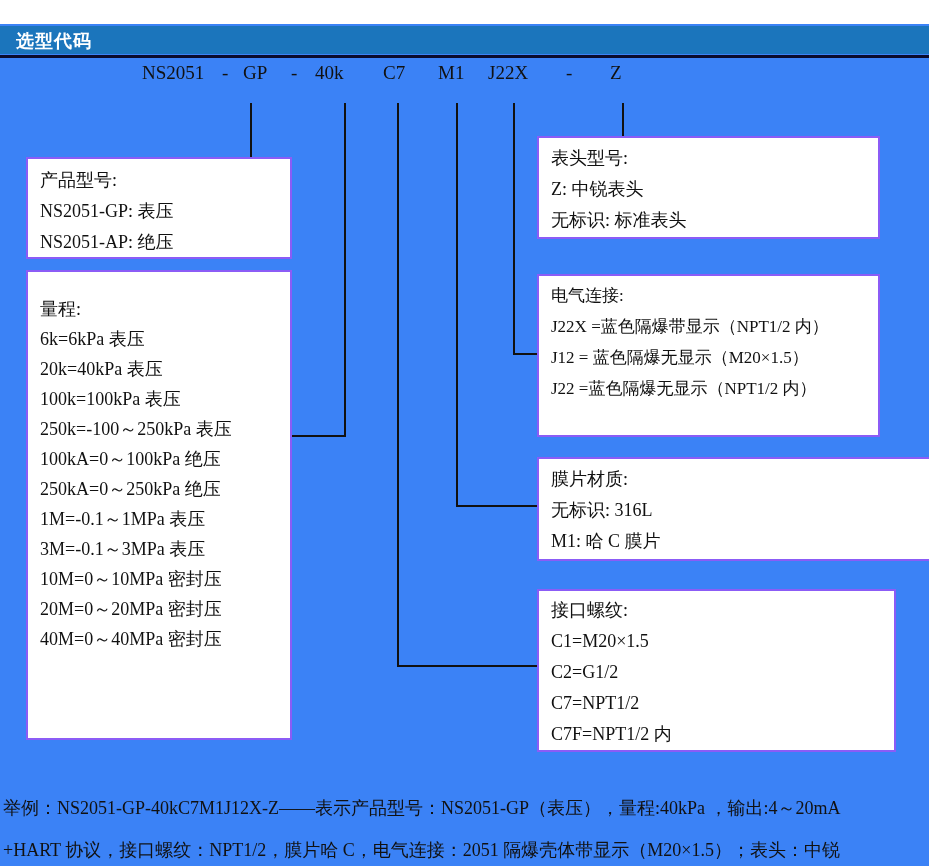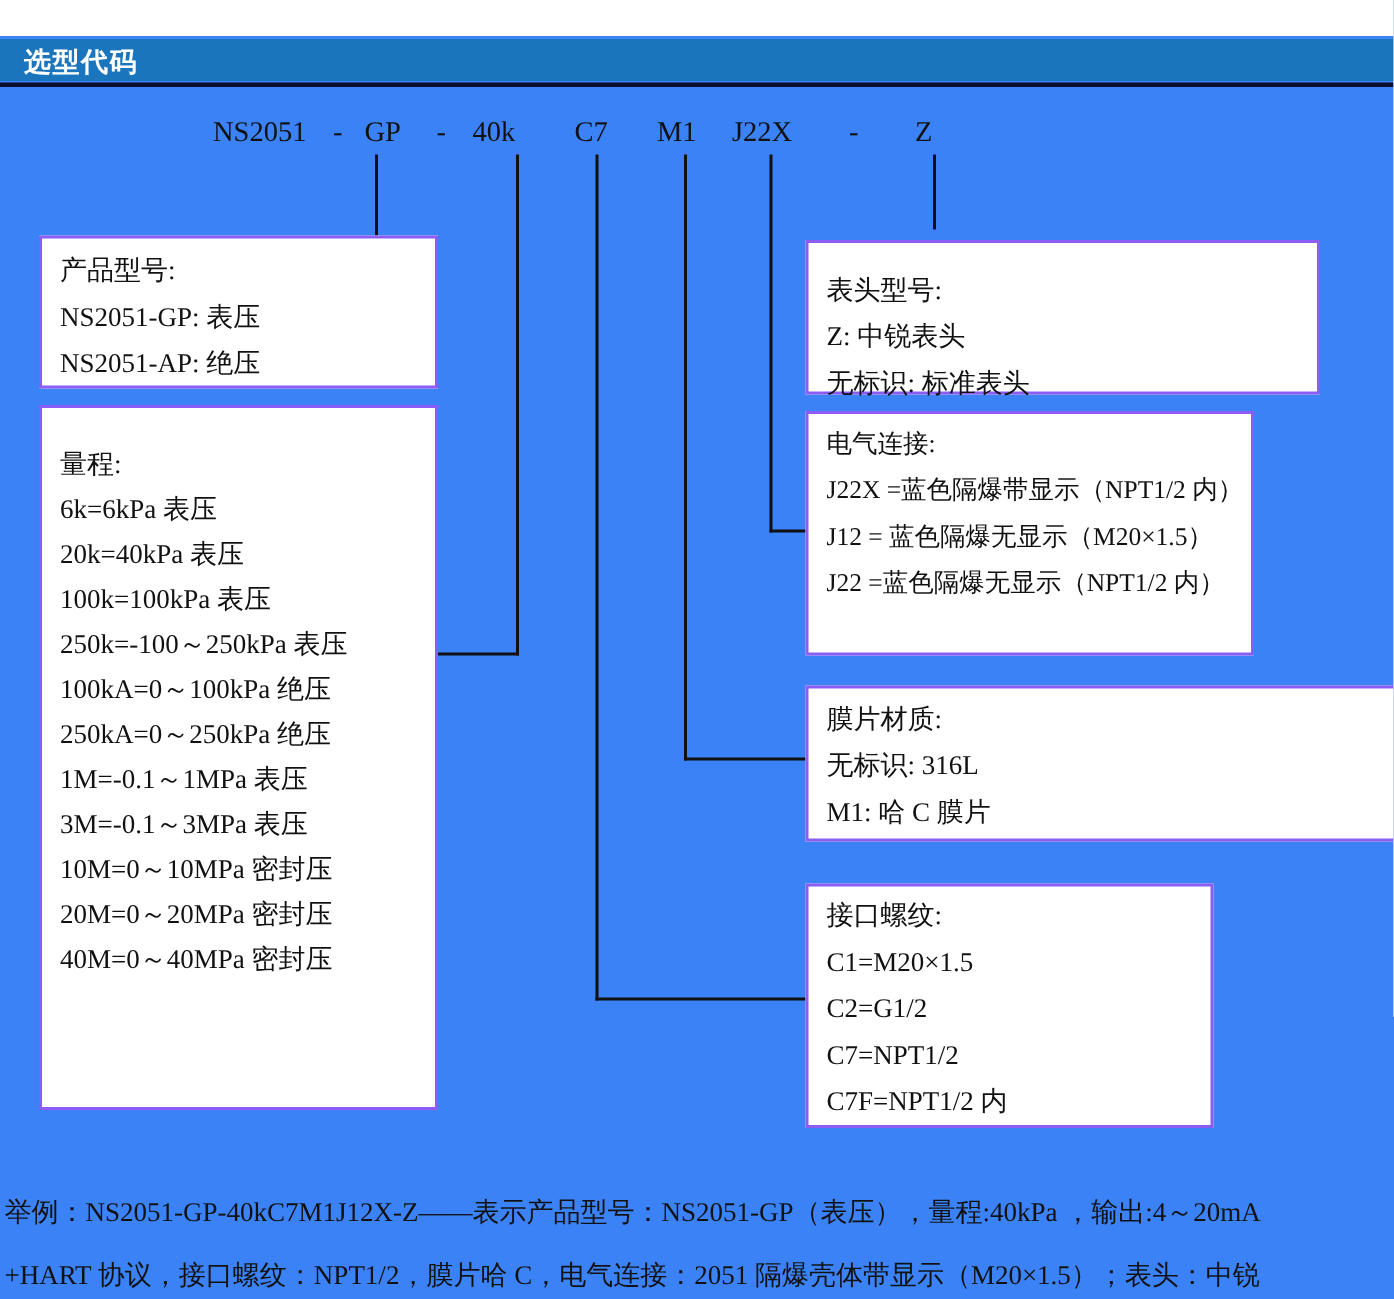--- a/index.html
+++ b/index.html
@@ -5,37 +5,37 @@
   html,body{margin:0;padding:0;background:#fff;}
   #canvas{
     position:relative;width:929px;height:866px;background:#3b82f6;overflow:hidden;
     font-family:Liberation Serif, serif;color:#111;margin-top:24px;
   }
   
   .banner{position:absolute;left:0;top:2px;width:929px;height:28px;background:#1b75bc;}
   .banner-title{position:absolute;left:16px;top:3px;font-size:18px;font-weight:bold;color:#ffffff;letter-spacing:1px;}
   .banner-underline{position:absolute;left:0;top:31px;width:929px;height:3px;background:#0b0b2d;}
   
-  .code-seg{position:absolute;top:54px;font-size:19px;white-space:pre;color:#111;}
+  .code-seg{position:absolute;top:38px;font-size:19px;white-space:pre;color:#111;}
   
   .line{position:absolute;background:#111;}
   
   .obox{position:absolute;border:2px solid #8b5cf6;background:#fff;box-sizing:border-box;}
   .obox .bx-line{padding-left:12px;white-space:pre;font-size:18px;}
   .obox-product{left:26px;top:133px;width:266px;height:102px;padding-top:6px;}
   .obox-product .bx-line{line-height:31px;}
   .obox-range{left:26px;top:246px;width:266px;height:470px;padding-top:22px;}
   .obox-range .bx-line{line-height:30px;}
-  .obox-display{left:537px;top:136px;width:343px;height:103px;padding-top:16px;}
+  .obox-display{left:537px;top:112px;width:343px;height:103px;padding-top:5px;}
   .obox-display .bx-line{line-height:31px;}
-  .obox-electrical{left:537px;top:250px;width:299px;height:163px;padding-top:4px;}
+  .obox-electrical{left:537px;top:250px;width:343px;height:163px;padding-top:4px;}
   .obox-electrical .bx-line{line-height:31px;font-size:17px;}
   .obox-diaphragm{left:537px;top:433px;width:413px;height:104px;padding-top:5px;}
   .obox-diaphragm .bx-line{line-height:31px;}
-  .obox-thread{left:537px;top:565px;width:272px;height:163px;padding-top:4px;}
+  .obox-thread{left:537px;top:565px;width:359px;height:163px;padding-top:4px;}
   .obox-thread .bx-line{line-height:31px;}
   
   .footer{position:absolute;left:3px;top:763px;width:924px;font-size:18px;}
   .footer .f-line{line-height:42px;white-space:pre;}
 </style>
 </head>
 <body>
 
 <div id="canvas">
 

